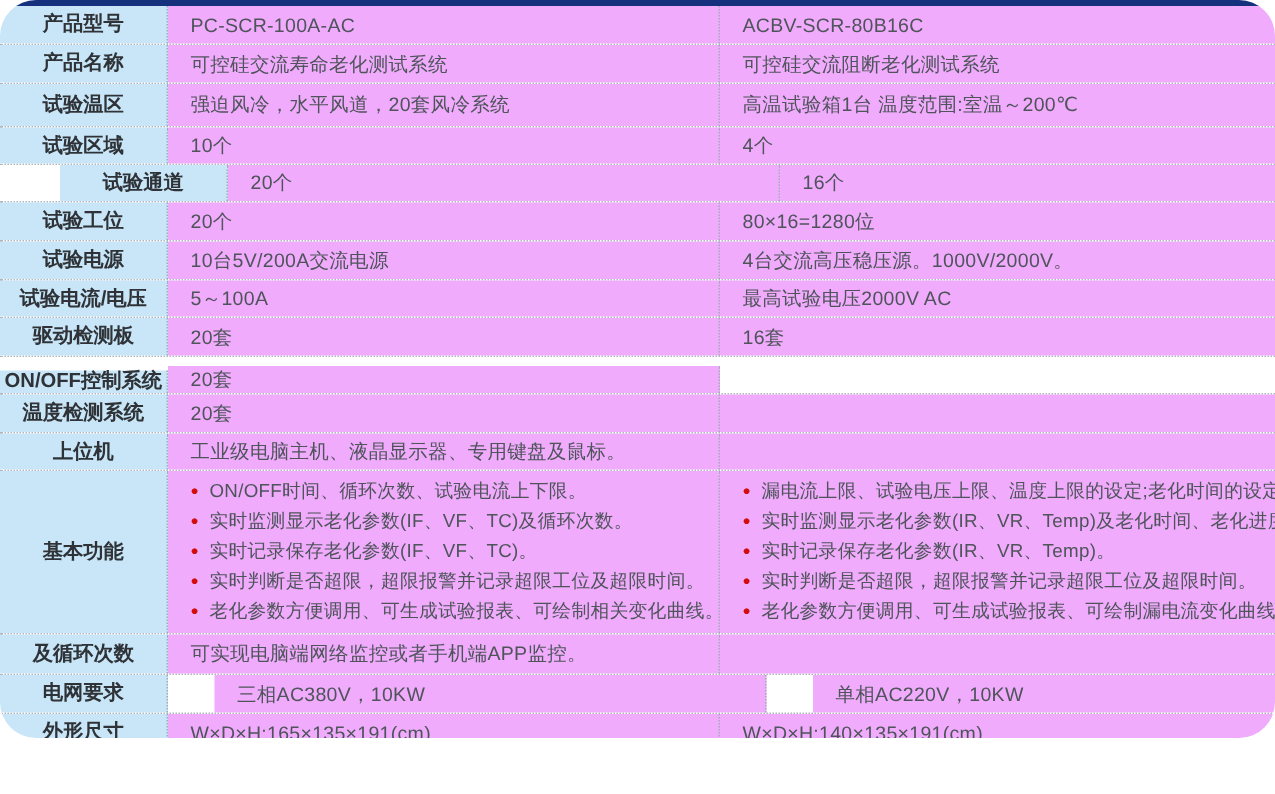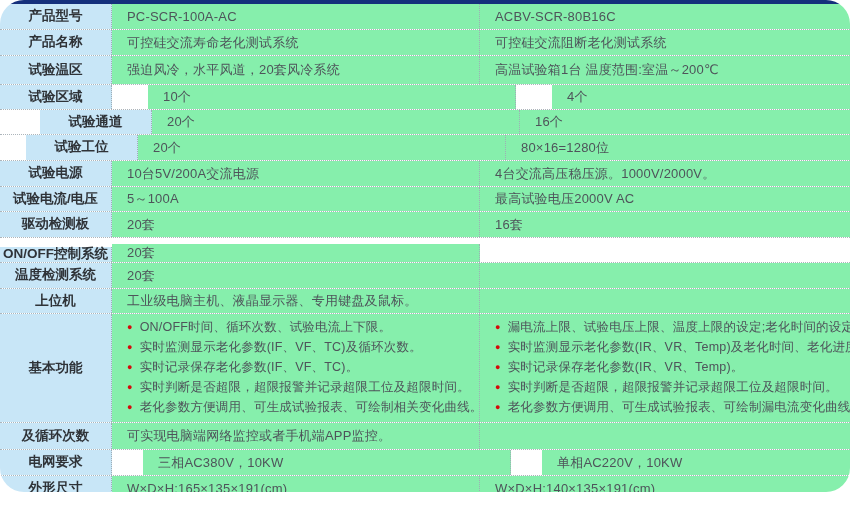--- a/index.html
+++ b/index.html
@@ -37,21 +37,21 @@
     justify-content: center;
     text-align: center;
     font-weight: bold;
     font-size: 13.5px;
     color: #2f3338;
     border-right: 1px dotted #9fadb6;
     padding: 0 1px;
     line-height: 1.1;
   }
   .cell.data {
-    background: #86efac;
+    background: #f0abfc;
     padding-left: 15px;
     padding-right: 6px;
     font-size: 13px;
     color: #4e545a;
     letter-spacing: 0.2px;
   }
   .cell.col1 {
     width: 368px;
     flex: none;
     border-right: 1px dotted #9fadb6;
@@ -108,39 +108,39 @@
       </div>
       <div class="row" style="height: 29px;">
         <div class="cell label">试验温区</div>
         <div class="cell data col1">
           <span>强迫风冷，水平风道，20套风冷系统</span>
         </div>
         <div class="cell data col2">
           <span>高温试验箱1台 温度范围:室温～200℃</span>
         </div>
       </div>
-      <div class="row" style="height: 25px; gap: 36px;">
+      <div class="row" style="height: 25px;">
         <div class="cell label">试验区域</div>
         <div class="cell data col1">
           <span>10个</span>
         </div>
         <div class="cell data col2">
           <span>4个</span>
         </div>
       </div>
       <div class="row" style="height: 25px; padding-left: 40px;">
         <div class="cell label">试验通道</div>
         <div class="cell data col1">
           <span>20个</span>
         </div>
         <div class="cell data col2">
           <span>16个</span>
         </div>
       </div>
-      <div class="row" style="height: 26px; padding-left: 26px;">
+      <div class="row" style="height: 26px;">
         <div class="cell label">试验工位</div>
         <div class="cell data col1">
           <span>20个</span>
         </div>
         <div class="cell data col2">
           <span>80×16=1280位</span>
         </div>
       </div>
       <div class="row" style="height: 26px;">
         <div class="cell label">试验电源</div>

